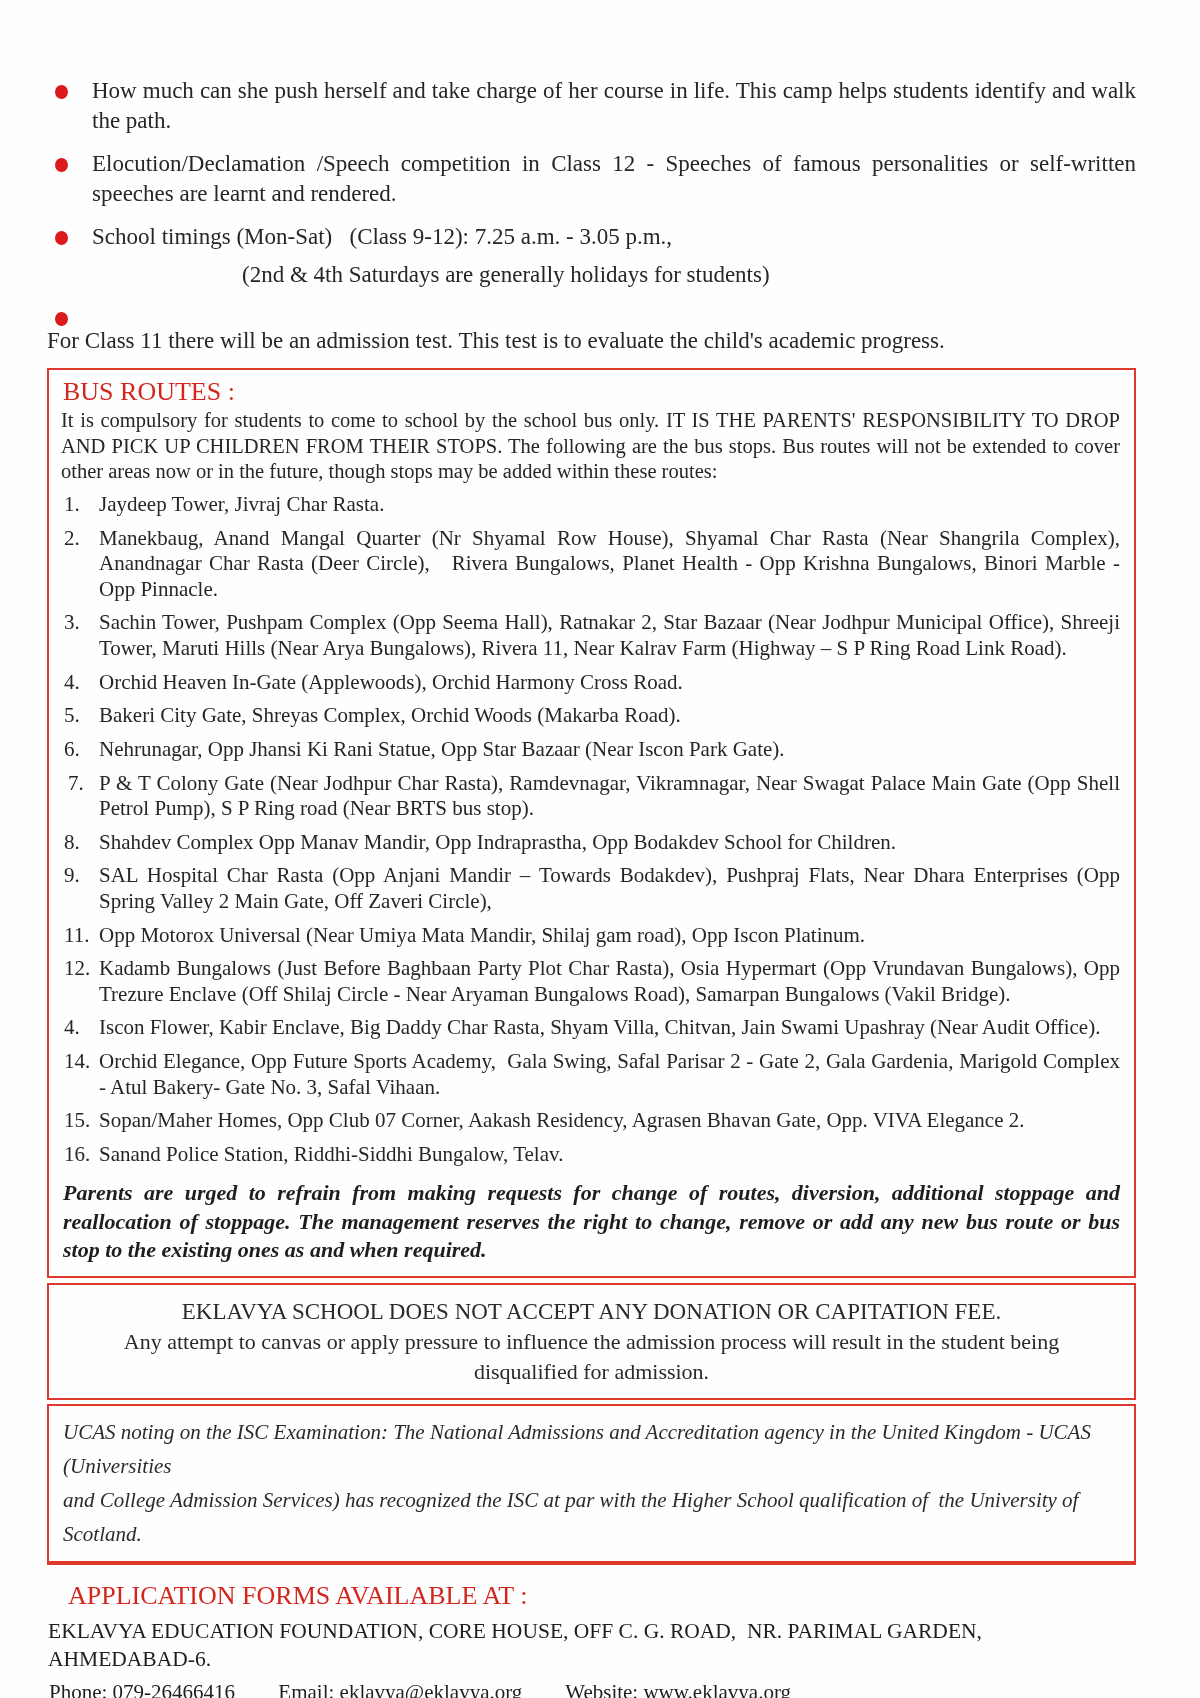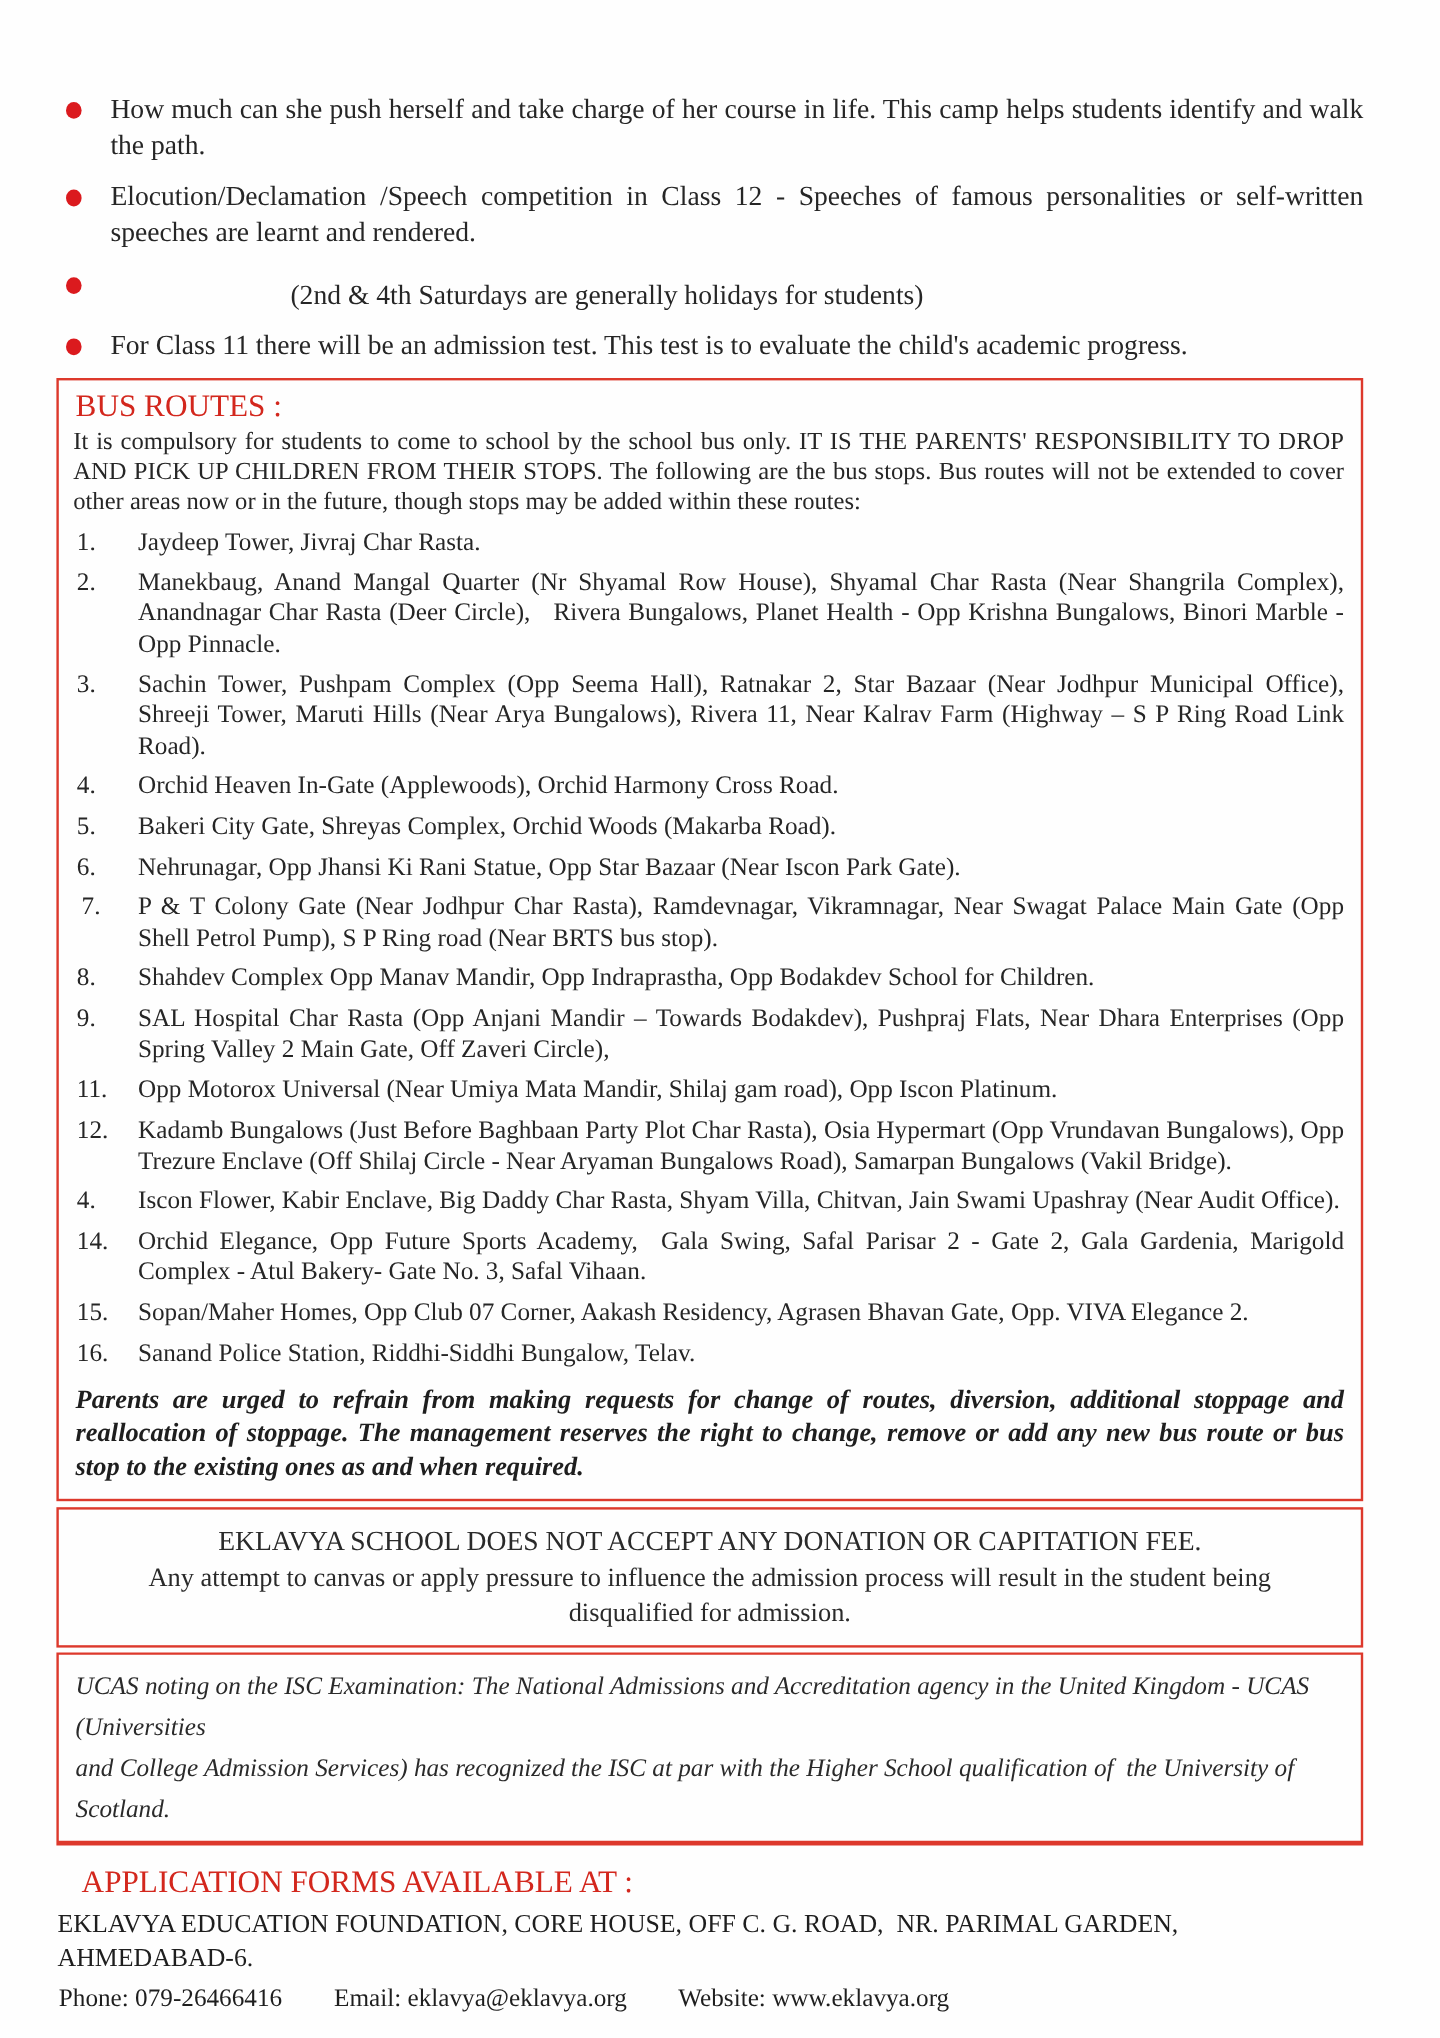--- a/index.html
+++ b/index.html
@@ -75,21 +75,20 @@
     line-height: 1.22;
     padding-left: 3px;
     color: #262626;
   }
   .stop-text {
     flex: 1;
     font-size: 21px;
     line-height: 1.22;
     text-align: justify;
     color: #262626;
-    margin-left: 16px;
   }
   .bus-note {
     font-style: italic;
     font-weight: bold;
     font-size: 22px;
     line-height: 1.28;
     text-align: justify;
     color: #1e1e1e;
     margin: 12px 0 10px 2px;
   }
@@ -158,24 +157,25 @@
     </div>
     <div class="bullet-item">
       <span class="dot"></span>
       <div class="bullet-body">
         <div class="bullet-text">Elocution/Declamation /Speech competition in Class 12 - Speeches of famous personalities or self-written speeches are learnt and rendered.</div>
       </div>
     </div>
     <div class="bullet-item">
       <span class="dot"></span>
       <div class="bullet-body">
+        <div class="bullet-text" style="text-align:left;">School timings (Mon-Sat)&nbsp;&nbsp; (Class 9-12): 7.25 a.m. - 3.05 p.m.,</div>
         <div class="bullet-sub">(2nd &amp; 4th Saturdays are generally holidays for students)</div>
       </div>
     </div>
-    <div class="bullet-item" style="margin-bottom:10px;">
+    <div class="bullet-item" style="margin-bottom:10px;flex-direction:column;">
       <span class="dot"></span>
       <div class="bullet-body">
         <div class="bullet-text">For Class 11 there will be an admission test. This test is to evaluate the child's academic progress.</div>
       </div>
     </div>
   </div>
 
   <div class="bus-box">
     <div class="bus-heading">BUS ROUTES :</div>
     <div class="bus-intro">It is compulsory for students to come to school by the school bus only. IT IS THE PARENTS' RESPONSIBILITY TO DROP AND PICK UP CHILDREN FROM THEIR STOPS. The following are the bus stops. Bus routes will not be extended to cover other areas now or in the future, though stops may be added within these routes:</div>

